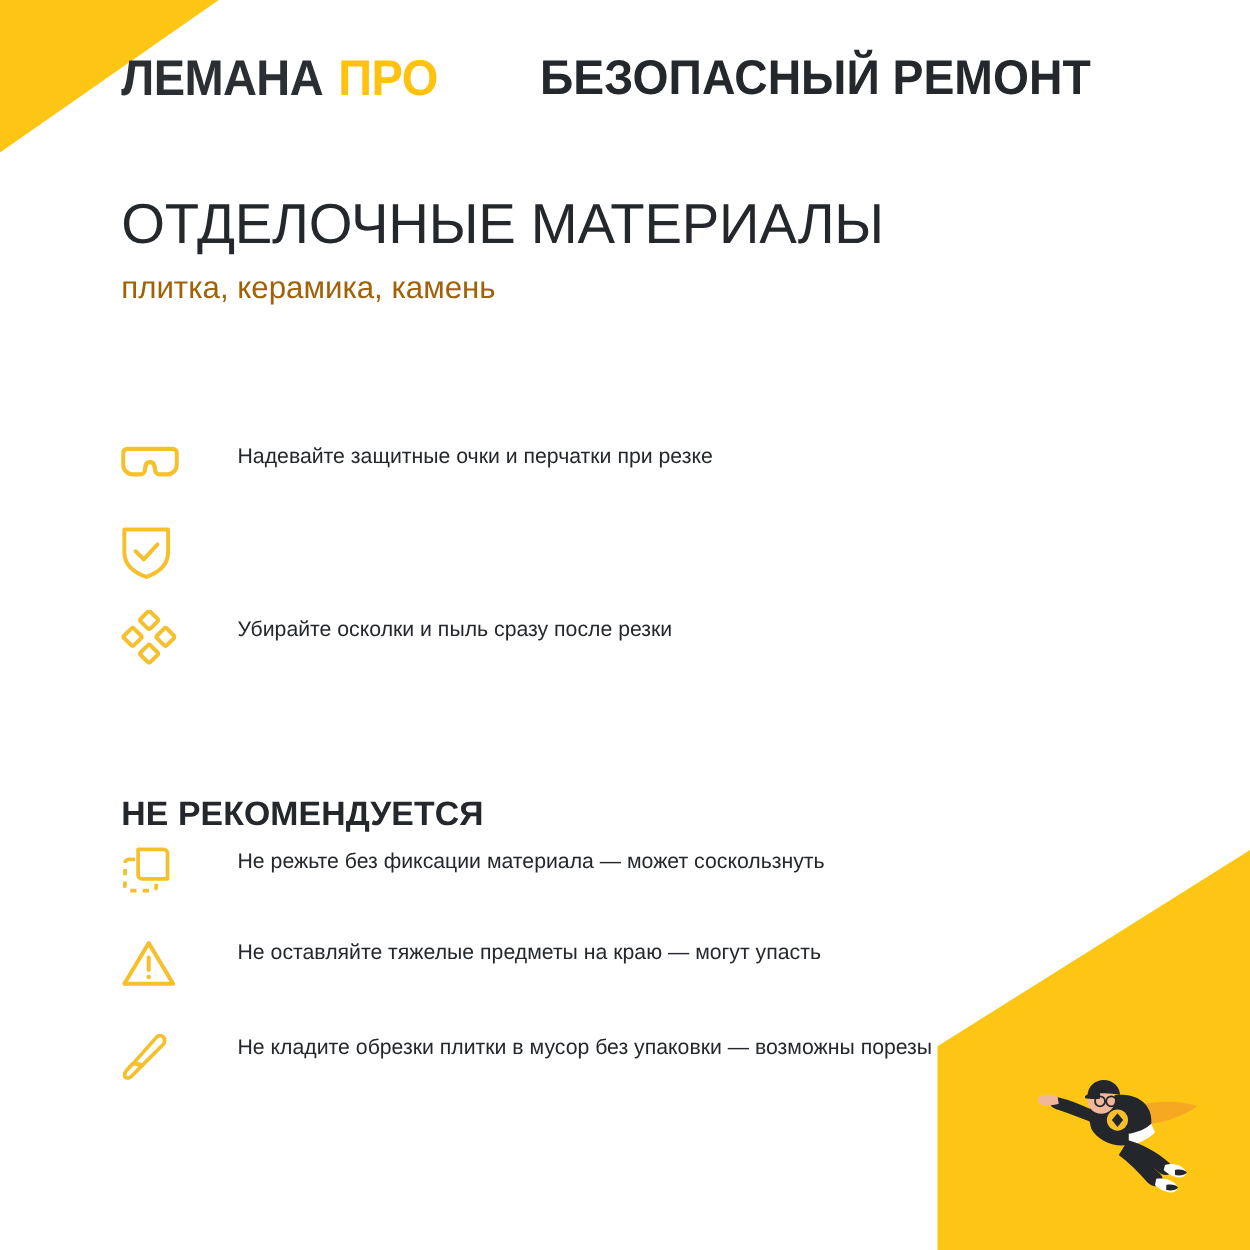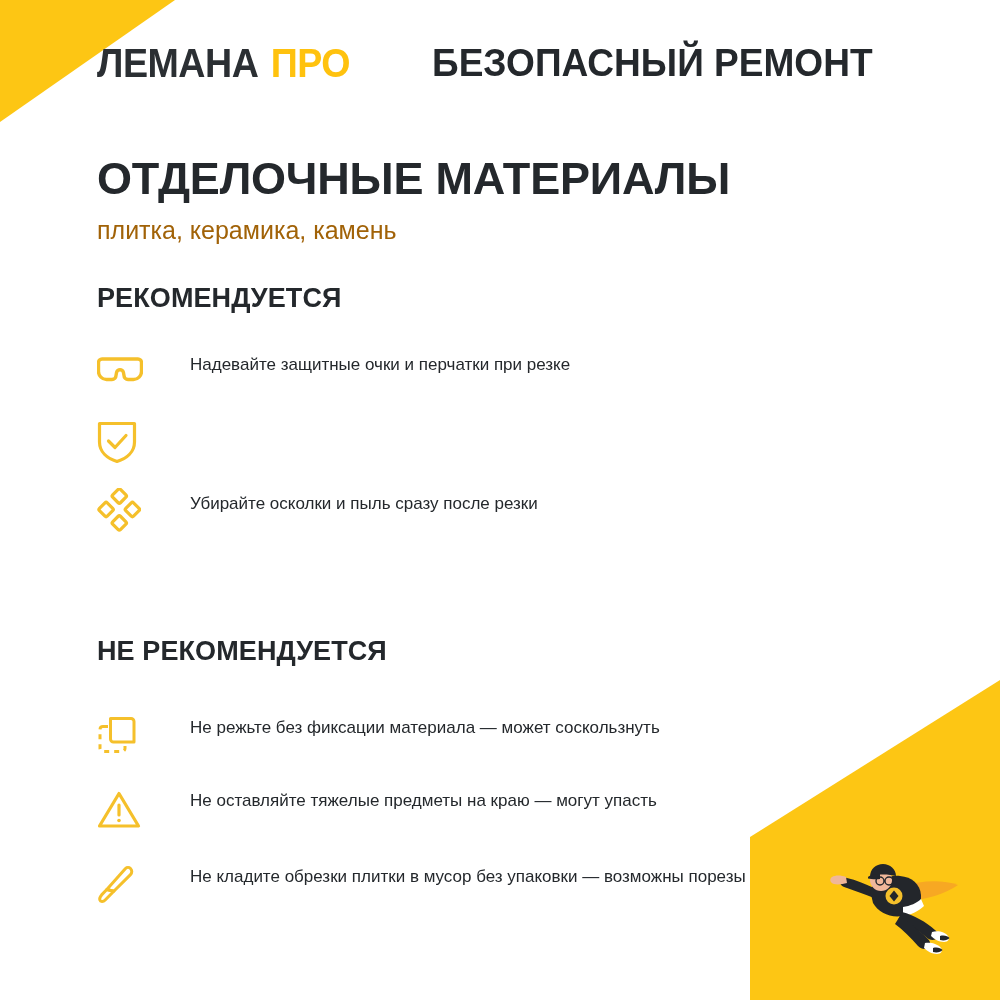--- a/index.html
+++ b/index.html
@@ -84,21 +84,21 @@
 
   
   .title-block {
     position: absolute;
     left: 97px;
     top: 155px;
     width: 820px;
   }
   .main-title {
     font-size: 45px;
-    font-weight: 700;
+    font-weight: 400;
     color: #24282c;
     letter-spacing: -0.2px;
     line-height: 1.05;
     margin: 0;
     white-space: nowrap;
   }
   .main-subtitle {
     font-size: 25px;
     font-weight: 400;
     color: #a16207;
@@ -123,21 +123,21 @@
   
   .item-list {
     position: absolute;
     left: 97px;
     width: 810px;
     list-style: none;
     margin: 0;
     padding: 0;
   }
   #list-recommended { top: 345px; }
-  #list-not-recommended { top: 708px; }
+  #list-not-recommended { top: 669px; }
 
   .item-row {
     display: flex;
     align-items: flex-start;
     margin-bottom: 17px;
   }
   #list-not-recommended .item-row { margin-bottom: 22px; }
 
   .item-icon {
     flex: 0 0 52px;
@@ -177,21 +177,20 @@
       <span class="brand-pro">ПРО</span>
     </div>
     <div class="header-tagline">БЕЗОПАСНЫЙ РЕМОНТ</div>
   </div>
 
   <div class="title-block">
     <h1 class="main-title">ОТДЕЛОЧНЫЕ МАТЕРИАЛЫ</h1>
     <p class="main-subtitle">плитка, керамика, камень</p>
   </div>
 
-  <h2 class="section-heading" id="heading-recommended">РЕКОМЕНДУЕТСЯ</h2>
 
   <ul class="item-list" id="list-recommended">
 
     <li class="item-row">
       <span class="item-icon">
         <svg width="46" height="32" viewBox="0 0 46 32" aria-hidden="true">
           <path d="M5 4 H41 A3.5 3.5 0 0 1 44.5 7.5 V16.5 A8 8 0 0 1 36.5 24.5 H31 A4 4 0 0 1 27 20.5 L26.4 17.2 A3.6 3.6 0 0 0 19.6 17.2 L19 20.5 A4 4 0 0 1 15 24.5 H9.5 A8 8 0 0 1 1.5 16.5 V7.5 A3.5 3.5 0 0 1 5 4 Z" fill="none" stroke="#f5c02b" stroke-width="3.4" stroke-linejoin="round"></path>
         </svg>
       </span>
       <span class="item-text">Надевайте защитные очки и перчатки при резке</span>

